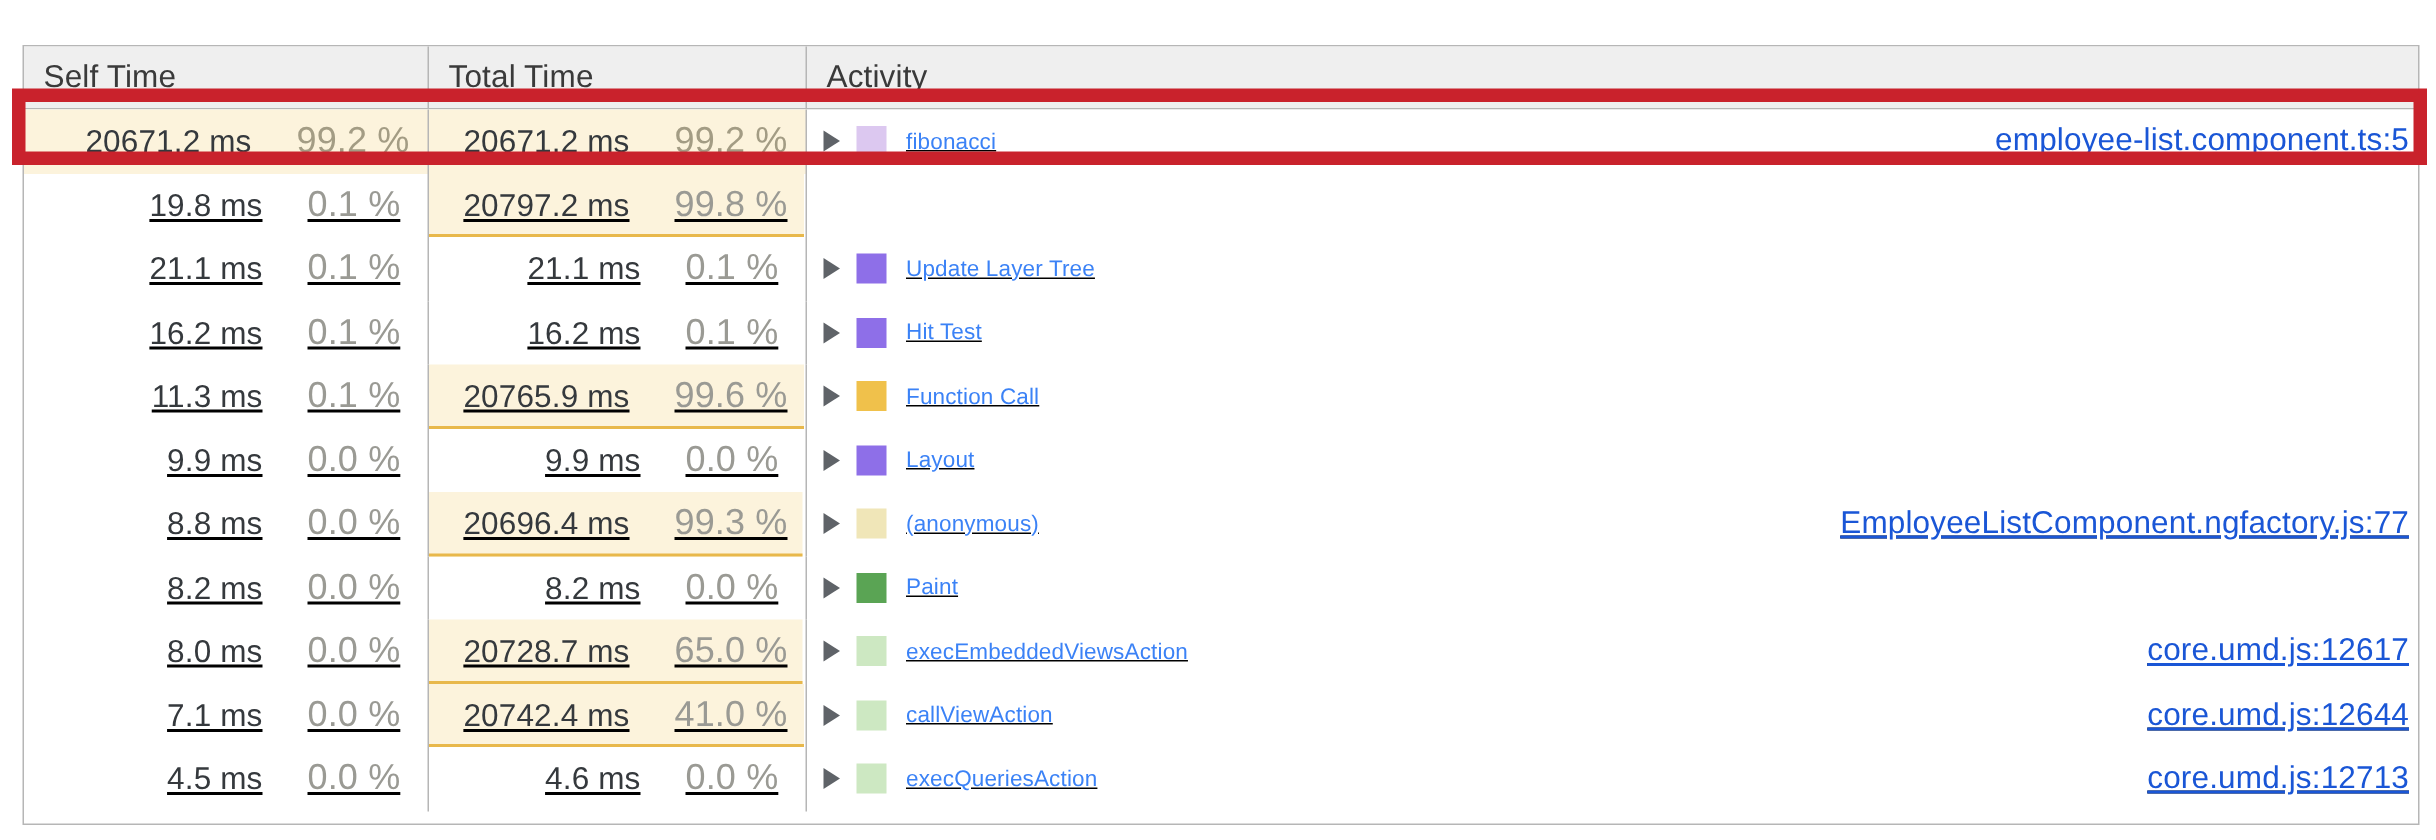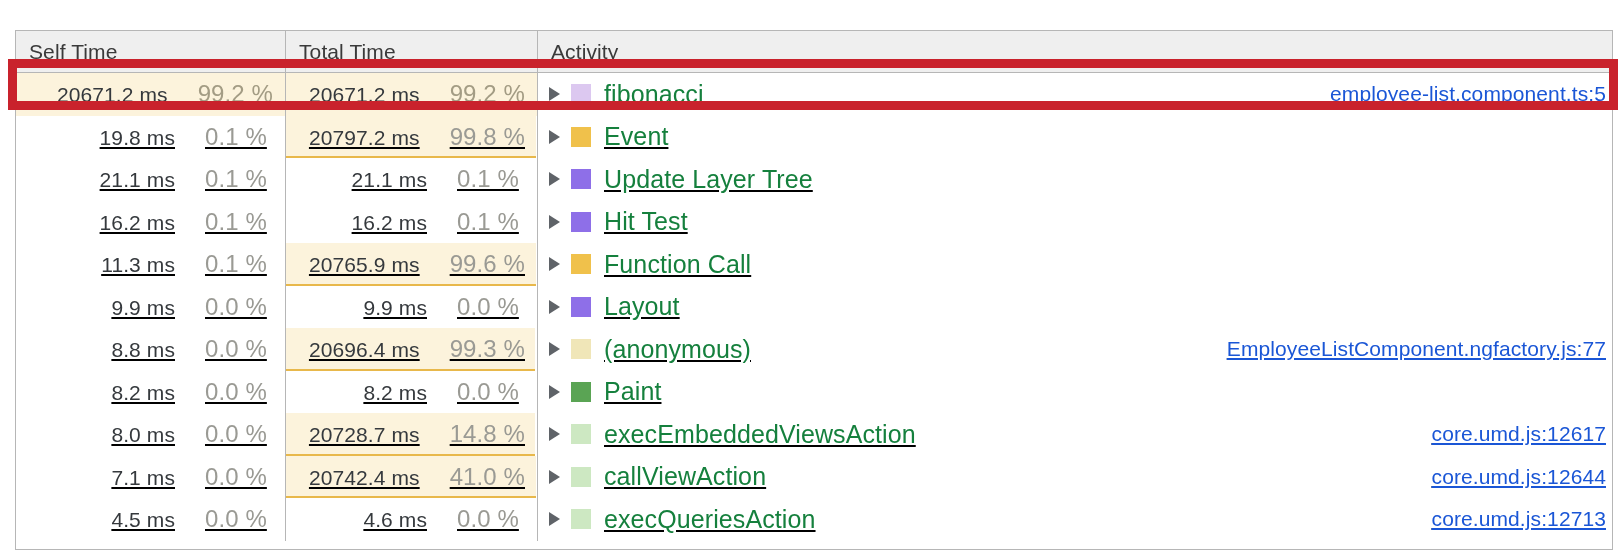--- a/index.html
+++ b/index.html
@@ -111,22 +111,22 @@
     margin-right: 11px;
     flex: 0 0 auto;
   }
   .swatch {
     width: 20px; height: 20px;
     flex: 0 0 auto;
     margin-right: 13px;
     box-sizing: border-box;
   }
   .act-name {
-    font-size: 25px;
-    color: #15803d;
+    font-size: 15px;
+    color: #3b82f6;
     letter-spacing: 0.1px;
     white-space: nowrap;
   }
   .spacer { flex: 1 1 auto; }
   .srclink {
     font-size: 21px;
     color: #1a56d6;
     text-decoration: underline;
     white-space: nowrap;
     padding-right: 6px;
@@ -187,26 +187,20 @@
             <span class="pct">0.1 %</span>
           </div>
         </div>
         <div class="cell cell-total">
           <div class="bar" style="width: 99.8%;"></div>
           <div class="timewrap">
             <span class="ms">20797.2 ms</span>
             <span class="pct">99.8 %</span>
           </div>
         </div>
-        <div class="cell cell-act">
-          <div class="tri"></div>
-          <div class="swatch" style="background: rgb(240, 193, 75);"></div>
-          <span class="act-name">Event</span>
-          <div class="spacer"></div>
-        </div>
       </div>
       <div class="trow">
         <div class="cell cell-self">
           <div class="timewrap">
             <span class="ms">21.1 ms</span>
             <span class="pct">0.1 %</span>
           </div>
         </div>
         <div class="cell cell-total">
           <div class="timewrap">
@@ -328,21 +322,21 @@
         <div class="cell cell-self">
           <div class="timewrap">
             <span class="ms">8.0 ms</span>
             <span class="pct">0.0 %</span>
           </div>
         </div>
         <div class="cell cell-total">
           <div class="bar" style="width: 99.4%;"></div>
           <div class="timewrap">
             <span class="ms">20728.7 ms</span>
-            <span class="pct">14.8 %</span>
+            <span class="pct">65.0 %</span>
           </div>
         </div>
         <div class="cell cell-act">
           <div class="tri"></div>
           <div class="swatch" style="background: rgb(205, 232, 194);"></div>
           <span class="act-name">execEmbeddedViewsAction</span>
           <div class="spacer"></div>
           <a class="srclink">core.umd.js:12617</a>
         </div>
       </div>

